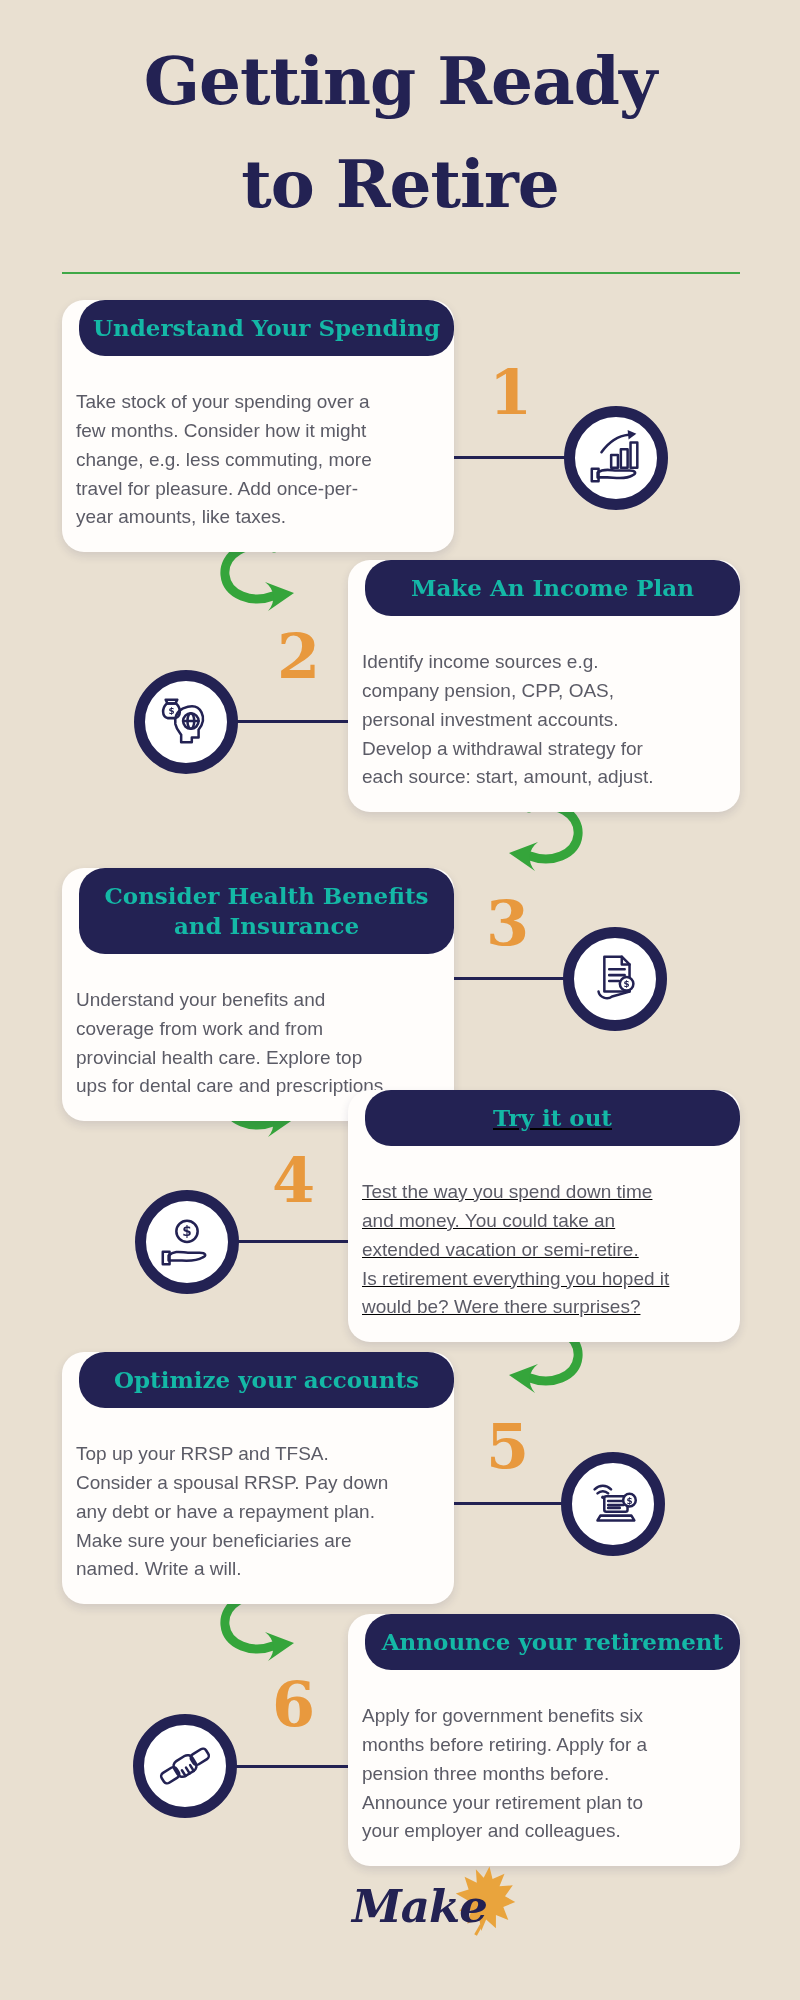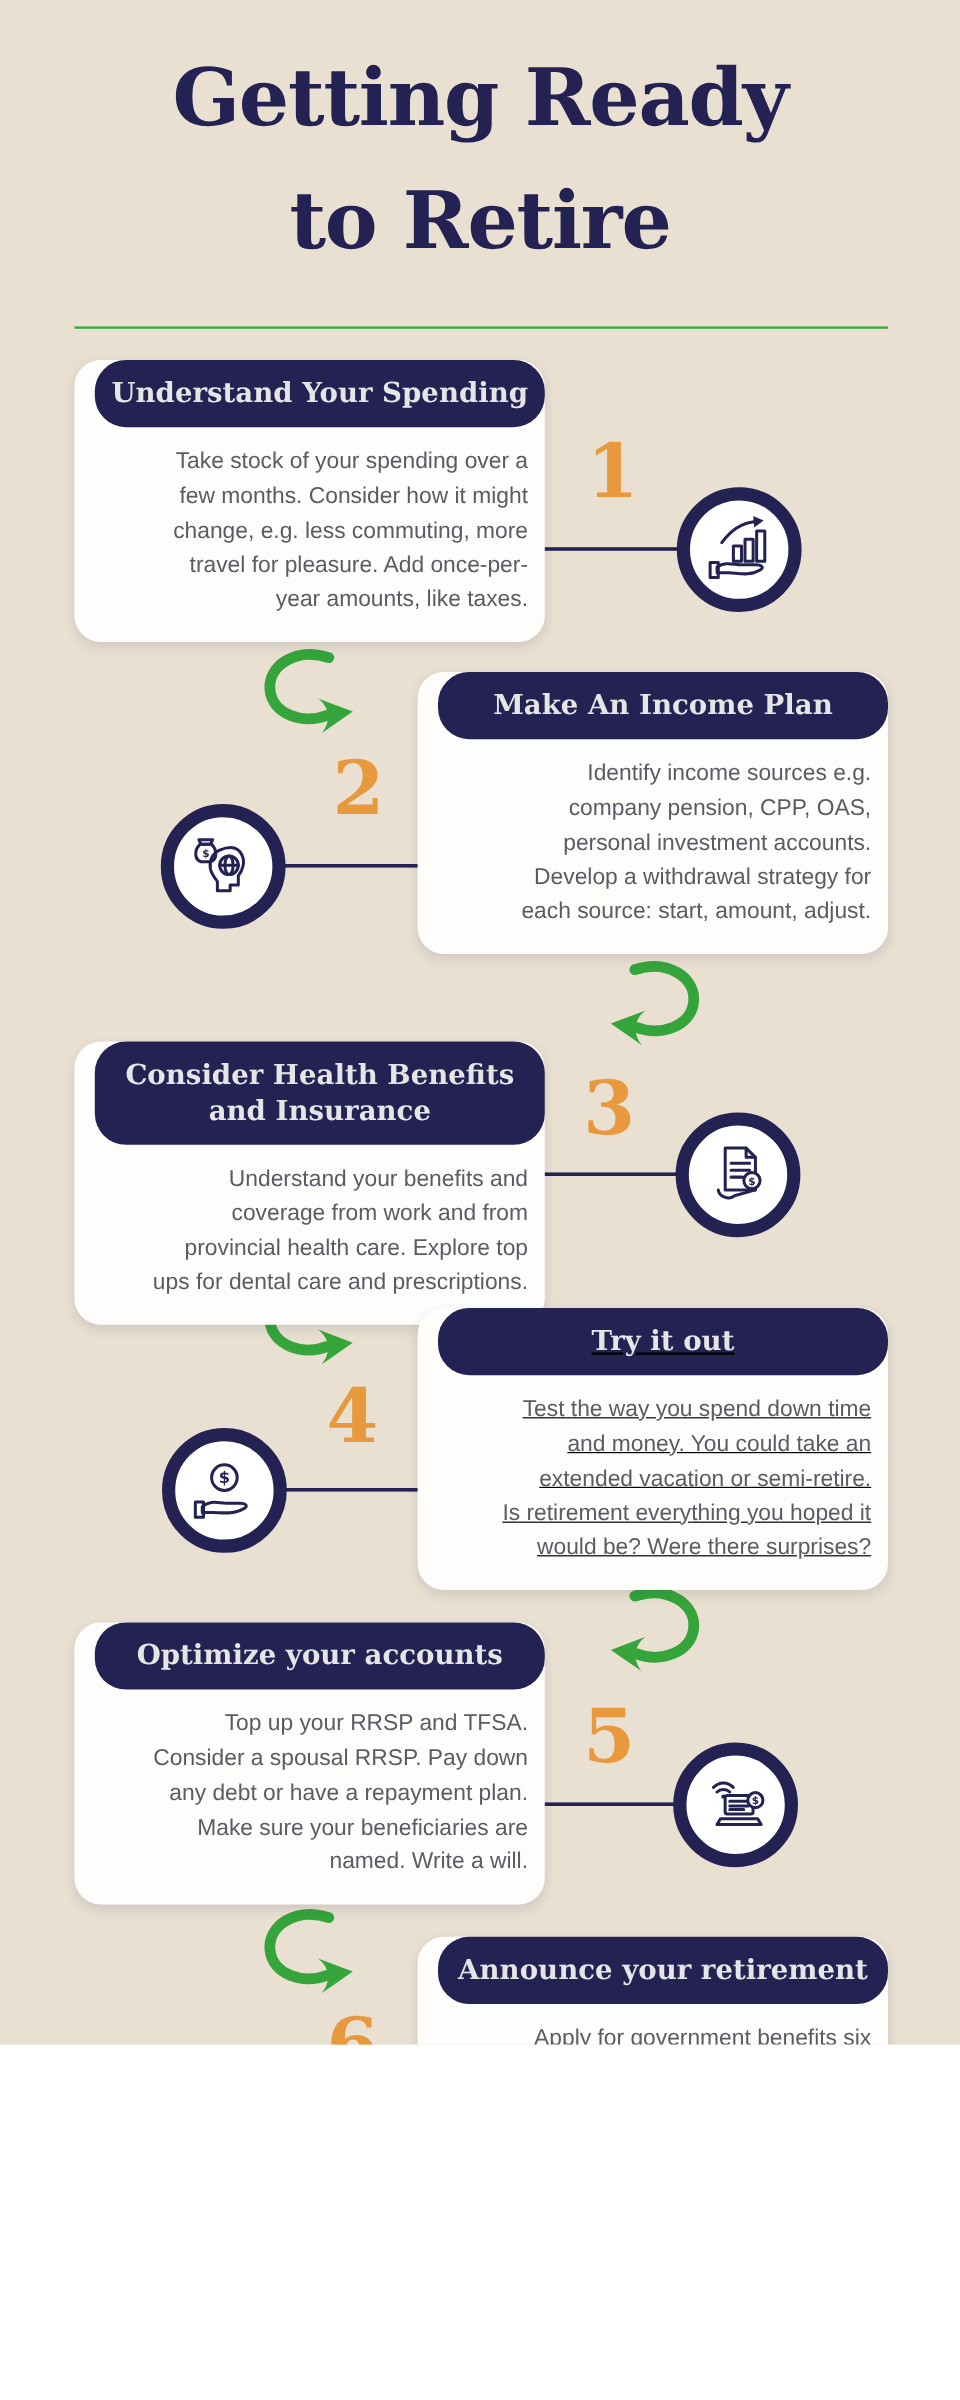--- a/index.html
+++ b/index.html
@@ -1,37 +1,37 @@
 <!DOCTYPE html>
 <html><head>
 <meta charset="utf-8">
 <style>
   html,body{margin:0;padding:0;}
   .page{
-    position:relative;width:800px;height:1704px;background:#e9e0d1;
+    position:relative;width:800px;height:2000px;background:#e9e0d1;
     font-family:"Liberation Sans",sans-serif;overflow:hidden;
   }
   .page-title{
     position:absolute;top:30px;left:0;width:800px;text-align:center;
     font-family:"DejaVu Serif",serif;font-weight:700;font-size:66px;line-height:1.56;
     color:#232253;white-space:pre-line;letter-spacing:-1px;
   }
   .divider{position:absolute;top:272px;left:62px;width:678px;height:2px;background:#3fa847;}
   .card{
     position:absolute;width:392px;background:#fffdfb;border-radius:22px;z-index:2;
     box-shadow:0 4px 10px rgba(35,34,83,0.12);
   }
   .pill{
-    background:#232253;border-radius:26px;color:#e5e5e5;
+    background:#232253;border-radius:26px;color:#14b8a6;
     font-family:"DejaVu Serif",serif;font-weight:700;text-align:center;
     font-size:23px;line-height:1.3;padding:13px 8px;white-space:pre-line;margin-left:17px;
   }
   .body-text{
-    color:#5b5b66;font-size:19px;line-height:1.52;text-align:right;
-    padding:15px 14px 20px;white-space:pre-line;
+    color:#5b5b66;font-size:19px;line-height:1.52;text-align:left;
+    padding:32px 14px 20px;white-space:pre-line;
   }
   .step-num{
     position:absolute;z-index:2;font-family:"DejaVu Serif",serif;font-weight:700;
     font-size:62px;line-height:1;color:#e8993e;
   }
   .icon-circle{
     position:absolute;width:104px;height:104px;border-radius:50%;background:#ffffff;
     border:11px solid #232253;box-sizing:border-box;z-index:3;
     display:flex;align-items:center;justify-content:center;
   }

